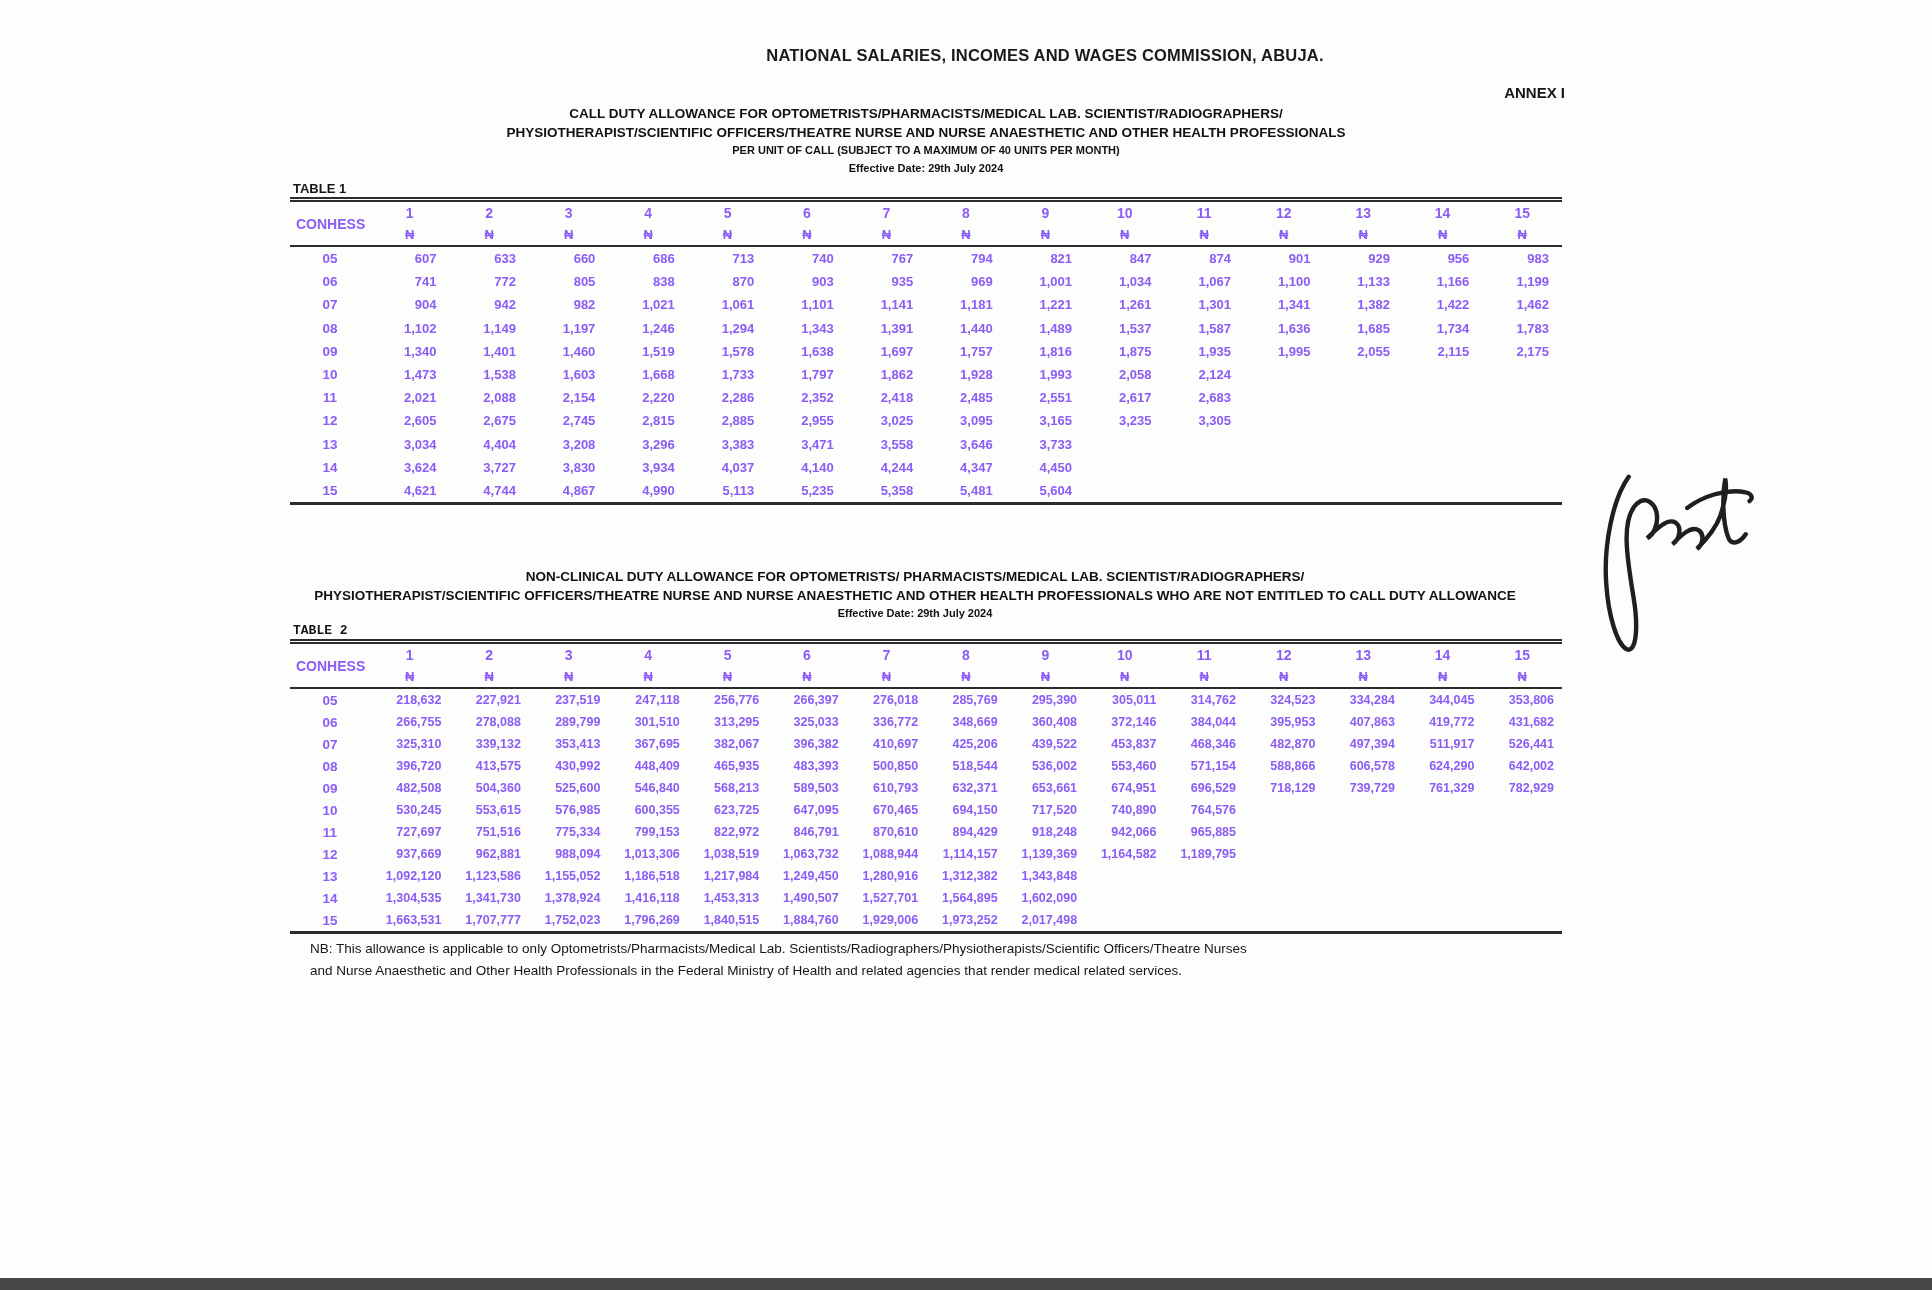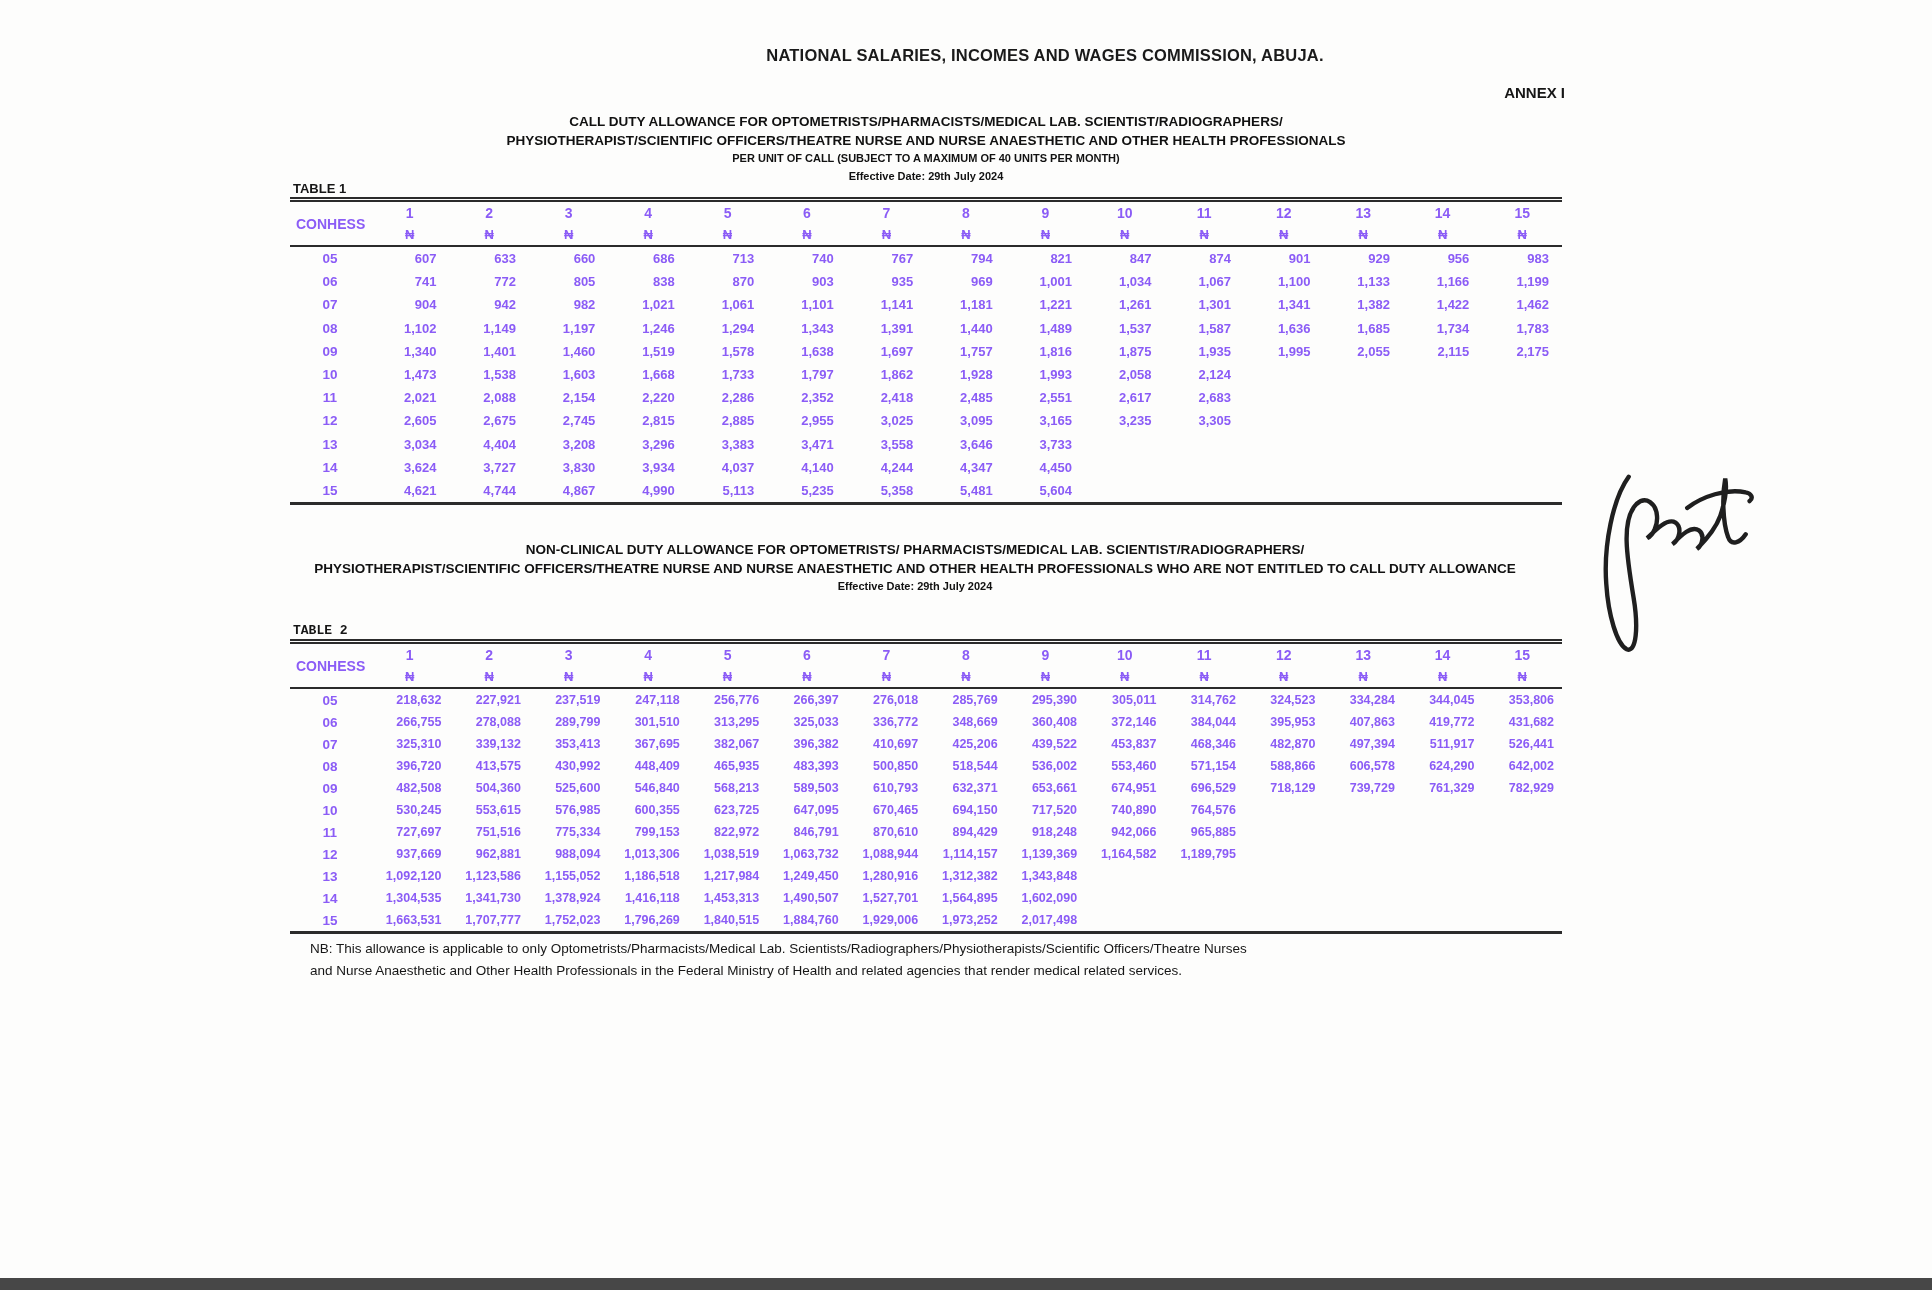--- a/index.html
+++ b/index.html
@@ -11,22 +11,22 @@
   .abs{position:absolute;}
   .org-title{
     left:560px;top:46px;width:970px;text-align:center;
     font-size:16.5px;font-weight:600;letter-spacing:.2px;color:#1a1a1a;
   }
   .annex{
     left:1395px;top:84px;width:170px;text-align:right;
     font-size:15px;font-weight:700;color:#161616;
   }
   .title-block{text-align:center;color:#111;}
-  .t1-titles{left:290px;top:112px;width:1272px;}
-  .t2-titles{left:250px;top:540px;width:1330px;}
+  .t1-titles{left:290px;top:104px;width:1272px;}
+  .t2-titles{left:250px;top:567px;width:1330px;}
   .title-main{font-size:13.5px;font-weight:700;line-height:19px;}
   .title-sub{font-size:11px;font-weight:700;line-height:17.5px;}
   .table-label{font-size:13px;font-weight:700;color:#161616;}
   .t1-label{left:293px;top:181px;}
   .t2-label{left:293px;top:623px;font-family:Liberation Mono, monospace;}
 
   table.duty-table{
     border-collapse:collapse;table-layout:fixed;width:1272px;
     border-top:5px double #2b2b2b;border-bottom:3px solid #2b2b2b;
     font-weight:700;color:#8b5cf6;

